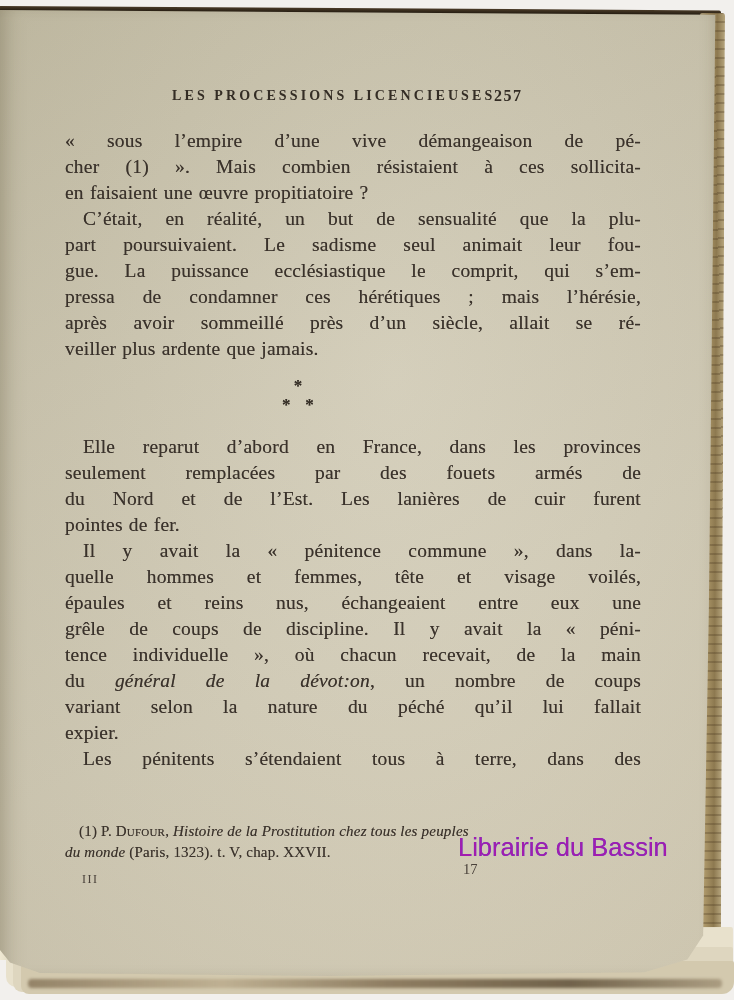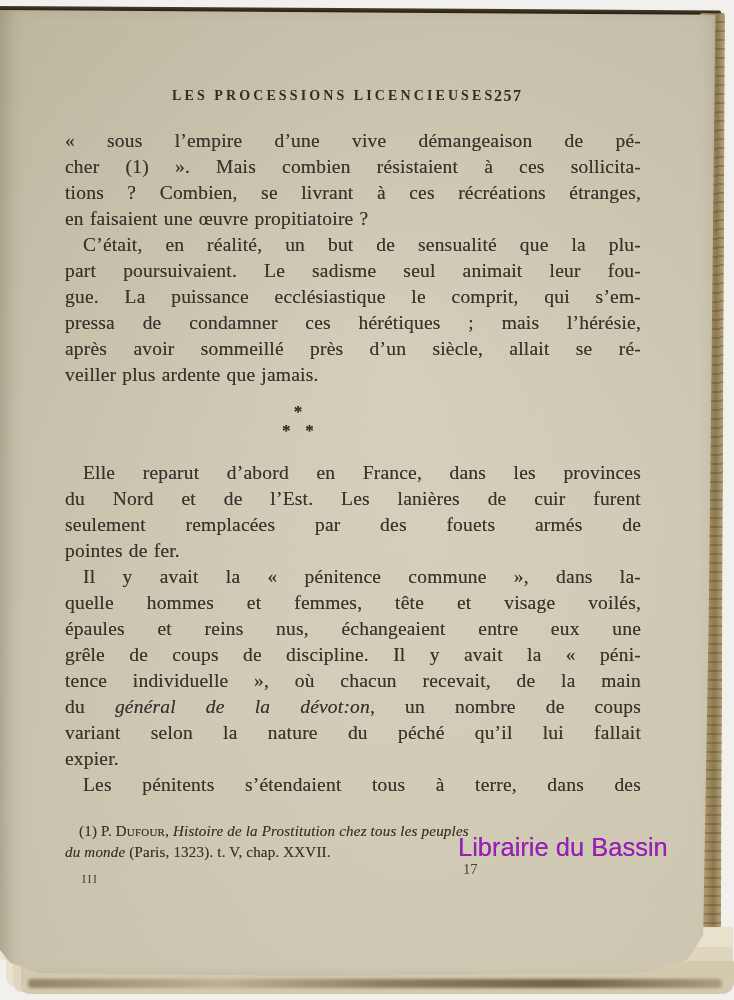--- a/index.html
+++ b/index.html
@@ -129,41 +129,40 @@
   <div class="left-underpage"></div>
 
   <div class="page">
     <div class="running-title">LES PROCESSIONS LICENCIEUSES</div>
     <div class="page-number">257</div>
 
     <div class="body-text" id="body-text">
         <div class="para">
           <div class="line first"><span>« sous l’empire d’une vive démangeaison de pé-</span></div>
           <div class="line"><span>cher (1) ». Mais combien résistaient à ces sollicita-</span></div>
-          <div class="line"><span>tions ? Combien, se livrant à ces récréations étranges,</span></div>
           <div class="line endline"><span>en faisaient une œuvre propitiatoire ?</span></div>
         </div>
         <div class="para indent">
           <div class="line first"><span>C’était, en réalité, un but de sensualité que la plu-</span></div>
           <div class="line"><span>part poursuivaient. Le sadisme seul animait leur fou-</span></div>
           <div class="line"><span>gue. La puissance ecclésiastique le comprit, qui s’em-</span></div>
           <div class="line"><span>pressa de condamner ces hérétiques ; mais l’hérésie,</span></div>
           <div class="line"><span>après avoir sommeillé près d’un siècle, allait se ré-</span></div>
           <div class="line endline"><span>veiller plus ardente que jamais.</span></div>
         </div>
         <div class="asterism">
           <div class="rows">
             <div class="row1">*</div>
             <div class="row2">* *</div>
           </div>
         </div>
         <div class="para indent">
           <div class="line first"><span>Elle reparut d’abord en France, dans les provinces</span></div>
+          <div class="line"><span>seulement remplacées par des fouets armés de</span></div>
           <div class="line"><span>du Nord et de l’Est. Les lanières de cuir furent</span></div>
-          <div class="line"><span>seulement remplacées par des fouets armés de</span></div>
           <div class="line endline"><span>pointes de fer.</span></div>
         </div>
         <div class="para indent">
           <div class="line first"><span>Il y avait la « pénitence commune », dans la-</span></div>
           <div class="line"><span>quelle hommes et femmes, tête et visage voilés,</span></div>
           <div class="line"><span>épaules et reins nus, échangeaient entre eux une</span></div>
           <div class="line"><span>grêle de coups de discipline. Il y avait la « péni-</span></div>
           <div class="line"><span>tence individuelle », où chacun recevait, de la main</span></div>
           <div class="line"><span>du </span><span class="seg-i">général de la dévot:on</span><span>, un nombre de coups</span></div>
           <div class="line"><span>variant selon la nature du péché qu’il lui fallait</span></div>

